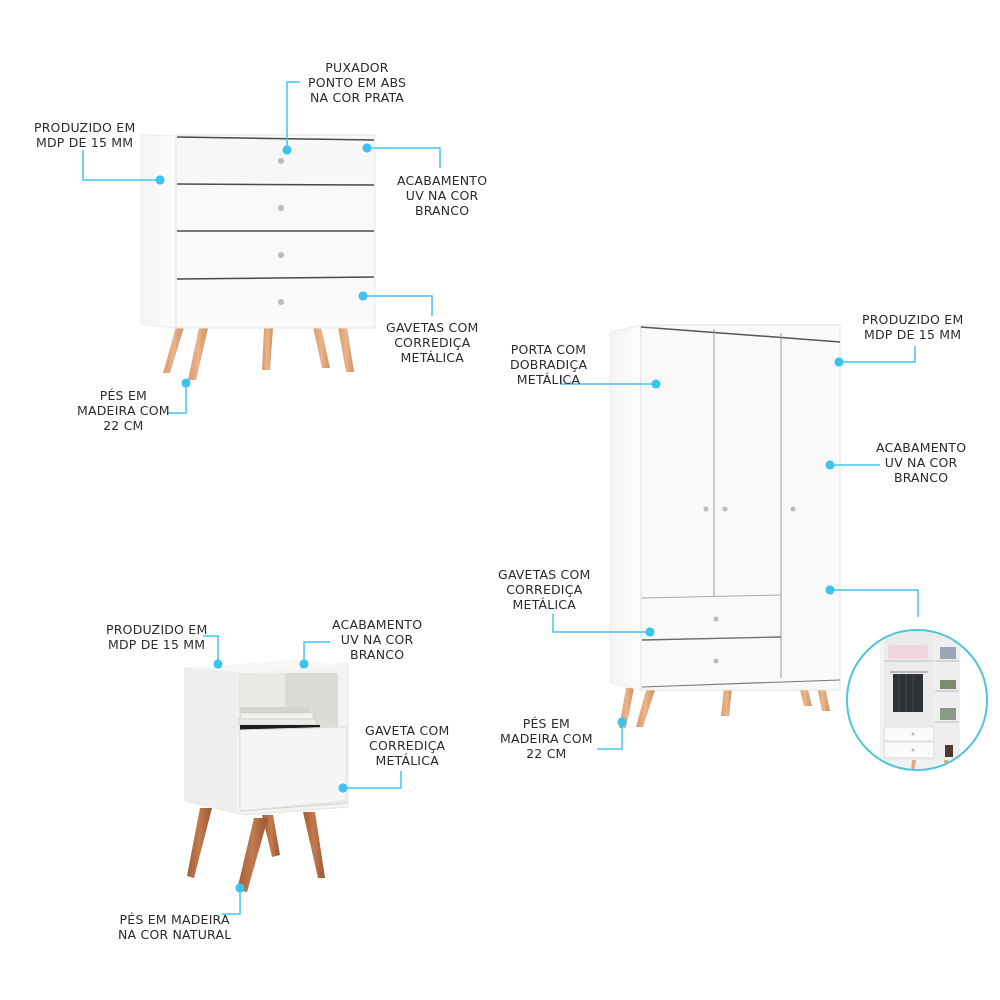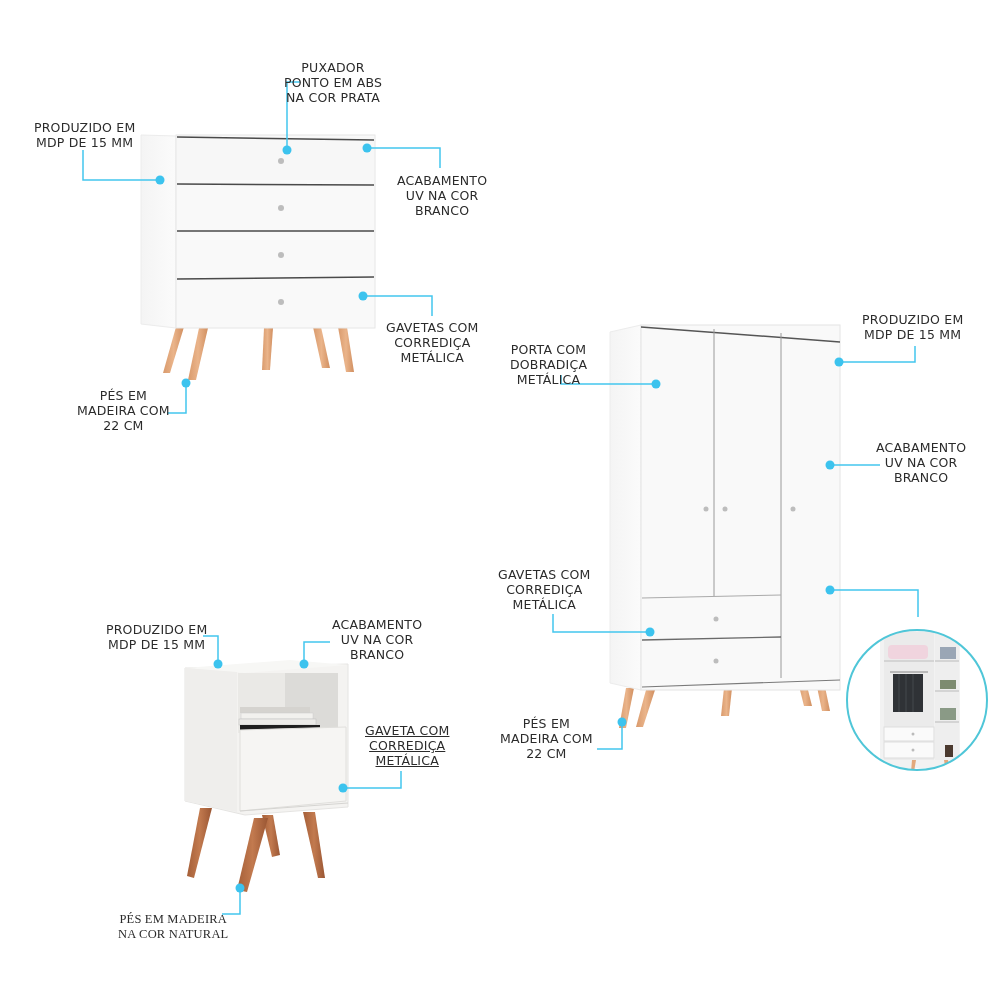--- a/index.html
+++ b/index.html
@@ -179,21 +179,21 @@
     <circle cx="650" cy="632" r="4.5"></circle>
     <circle cx="830" cy="590" r="4.5"></circle>
     <circle cx="622" cy="722" r="4.5"></circle>
     <circle cx="218" cy="664" r="4.5"></circle>
     <circle cx="304" cy="664" r="4.5"></circle>
     <circle cx="343" cy="788" r="4.5"></circle>
     <circle cx="240" cy="888" r="4.5"></circle>
   </g>
 </svg>
 
-<div class="label c" style="left:284px; top:60px;">
+<div class="label c" style="left:308px; top:60px;">
   <span>PUXADOR</span>
   <span>PONTO EM ABS</span>
   <span>NA COR PRATA</span>
 </div>
 <div class="label c" style="left:34px; top:120px;">
   <span>PRODUZIDO EM</span>
   <span>MDP DE 15 MM</span>
 </div>
 <div class="label c" style="left:397px; top:173px;">
   <span>ACABAMENTO</span>
@@ -238,23 +238,23 @@
 
 <div class="label c" style="left:106px; top:622px;">
   <span>PRODUZIDO EM</span>
   <span>MDP DE 15 MM</span>
 </div>
 <div class="label c" style="left:332px; top:617px;">
   <span>ACABAMENTO</span>
   <span>UV NA COR</span>
   <span>BRANCO</span>
 </div>
-<div class="label c" style="left:365px; top:723px;text-decoration:underline;">
+<div class="label c" style="left:365px; top:723px;">
   <span>GAVETA COM</span>
   <span>CORREDIÇA</span>
   <span>METÁLICA</span>
 </div>
-<div class="label c" style="left:118px; top:912px;font-family:Liberation Serif, serif;">
+<div class="label c" style="left:118px; top:912px;">
   <span>PÉS EM MADEIRA</span>
   <span>NA COR NATURAL</span>
 </div>
 
 </div>
 
 </body></html>

